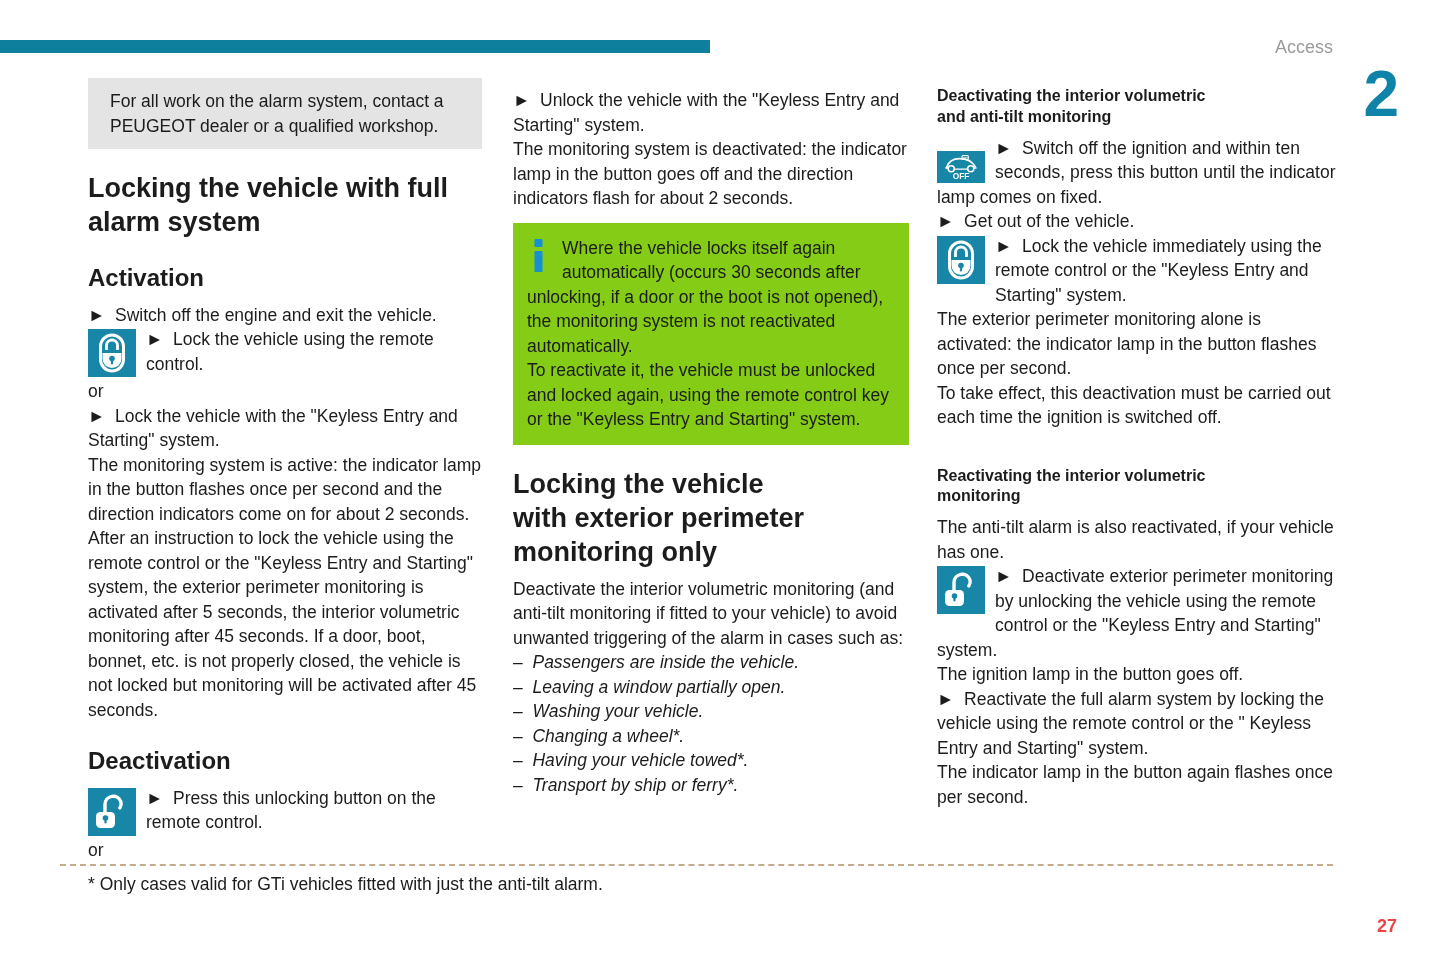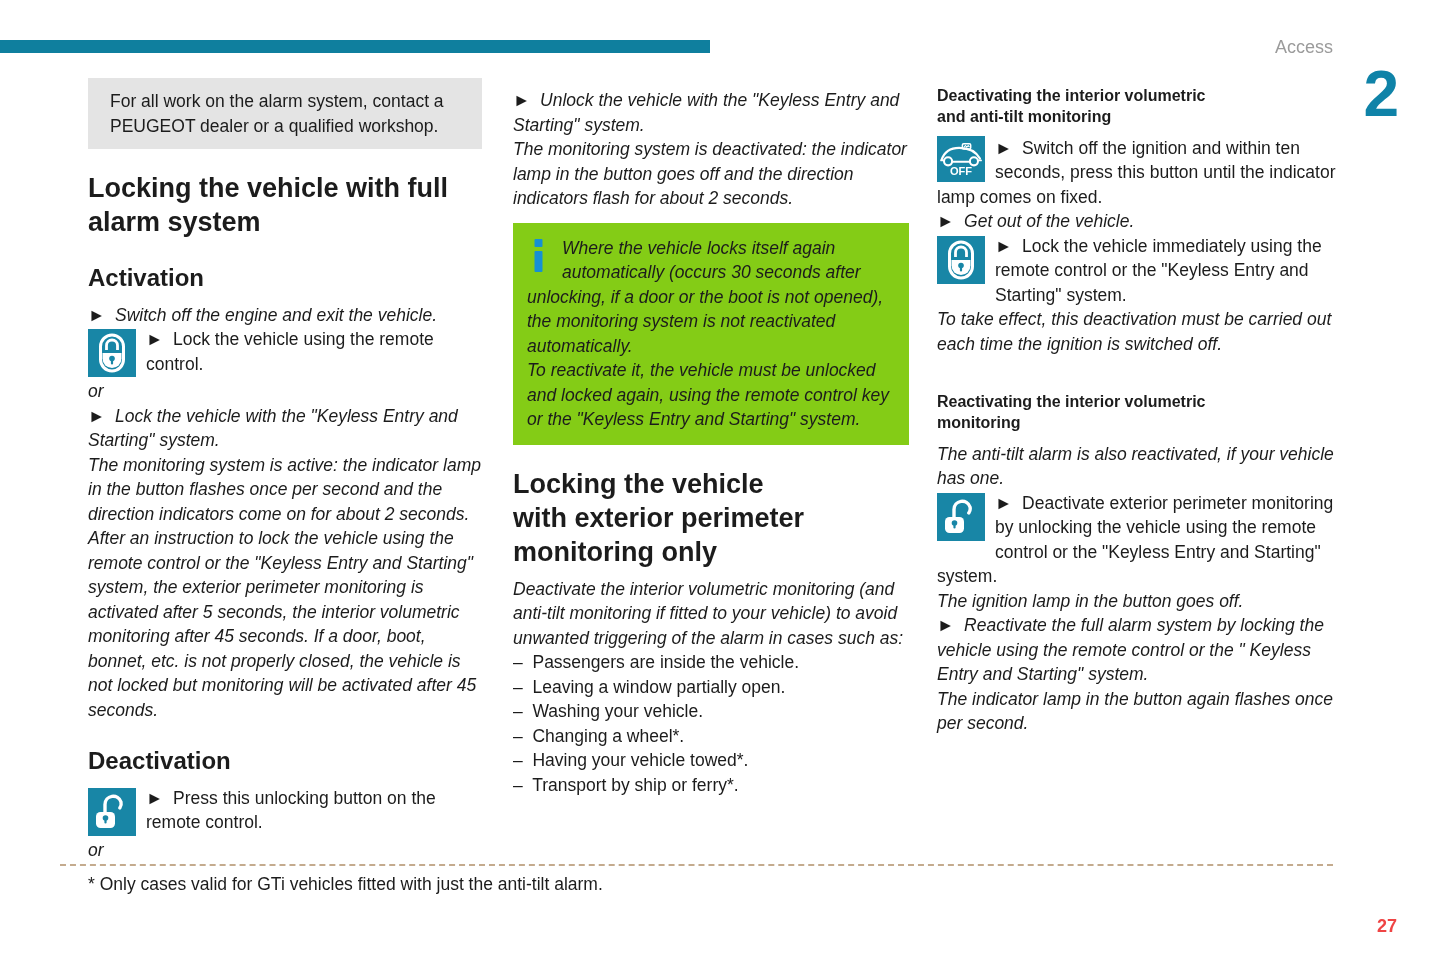--- a/index.html
+++ b/index.html
@@ -20,35 +20,35 @@
   .notice{background:#e4e4e4;padding:11px 22px;margin:0 0 20px 0;}
   .h1{font-size:27px;font-weight:bold;line-height:1.26;margin:0;}
   .h1 span{display:block;}
   .col1 .h1{margin:22px 0 0 0;}
   .col2 .h1{margin:22px 0 8px 0;}
   .h2{font-size:24px;font-weight:bold;margin:22px 0 8px 0;}
   .h3{font-size:16px;font-weight:bold;line-height:1.3;margin:0 0 8px 0;}
   .h3 span{display:block;}
   .h3.later{margin-top:36px;}
 
-  .p{margin:0;white-space:pre-wrap;font-style:italic;}
+  .p{margin:0;white-space:pre-wrap;}
   .step{margin:0;}
   .step:after{content:"";display:block;clear:both;visibility:hidden;height:0;}
   .step .step-text{white-space:pre-wrap;}
   .tealicon{float:left;width:48px;height:48px;background:#1886a6;margin:2px 10px 2px 0;}
-  .tealicon.car{height:46px;margin-top:0;}
+  .tealicon.car{height:32px;margin-top:15px;}
   .tealicon svg{display:block;width:100%;height:100%;}
   .or{clear:both;margin:0;}
 
   .infobox{background:#84cc16;padding:13px 14px;margin:12px 0 0 0;}
   .infobox:after{content:"";display:block;clear:both;}
   .info-icon{float:left;width:15px;height:33px;margin:3px 16px 2px 4px;}
   .info-icon svg{display:block;width:100%;height:100%;}
 
-  .bullets{margin:0;padding:0;list-style:none;}
+  .bullets{margin:0;padding:0;list-style:none;font-style:italic;}
   .bullets li{white-space:pre-wrap;}
 
   .footrule{position:absolute;left:60px;top:864px;width:1273px;border-top:2px dashed #c4ab8e;}
   .footnote{position:absolute;left:88px;top:874px;font-size:17.5px;color:#1c1c1c;}
   .page-num{position:absolute;top:916px;right:48px;font-size:18px;font-weight:bold;color:#ef4444;}
 </style>
 </head>
 <body>
 
 <div class="topbar"></div>
@@ -159,20 +159,21 @@
         <rect x="12.5" y="6" width="23" height="36" rx="11.5" fill="none" stroke="#ffffff" stroke-width="3"></rect>
         <path d="M18.5 21 v-4.5 a5.5 5.5 0 0 1 11 0 V21" fill="none" stroke="#ffffff" stroke-width="2.8"></path>
         <path d="M14.5 24 h19 v5.5 a9.5 9.5 0 0 1 -19 0 z" fill="#ffffff"></path>
         <circle cx="24" cy="29.5" r="2.8" fill="#1886a6"></circle>
         <rect x="22.9" y="30" width="2.2" height="5.5" rx="1.1" fill="#1886a6"></rect>
       </svg>
     </span>
     <span class="step-text">►  Lock the vehicle immediately using the remote control or the "Keyless Entry and Starting" system.</span>
   </div>
 
+  <p class="p">The exterior perimeter monitoring alone is activated: the indicator lamp in the button flashes once per second.</p>
   <p class="p">To take effect, this deactivation must be carried out each time the ignition is switched off.</p>
 
   <div class="h3 later">
     <span>Reactivating the interior volumetric</span>
     <span>monitoring</span>
   </div>
   <p class="p">The anti-tilt alarm is also reactivated, if your vehicle has one.</p>
 
   <div class="step">
     <span class="tealicon">

